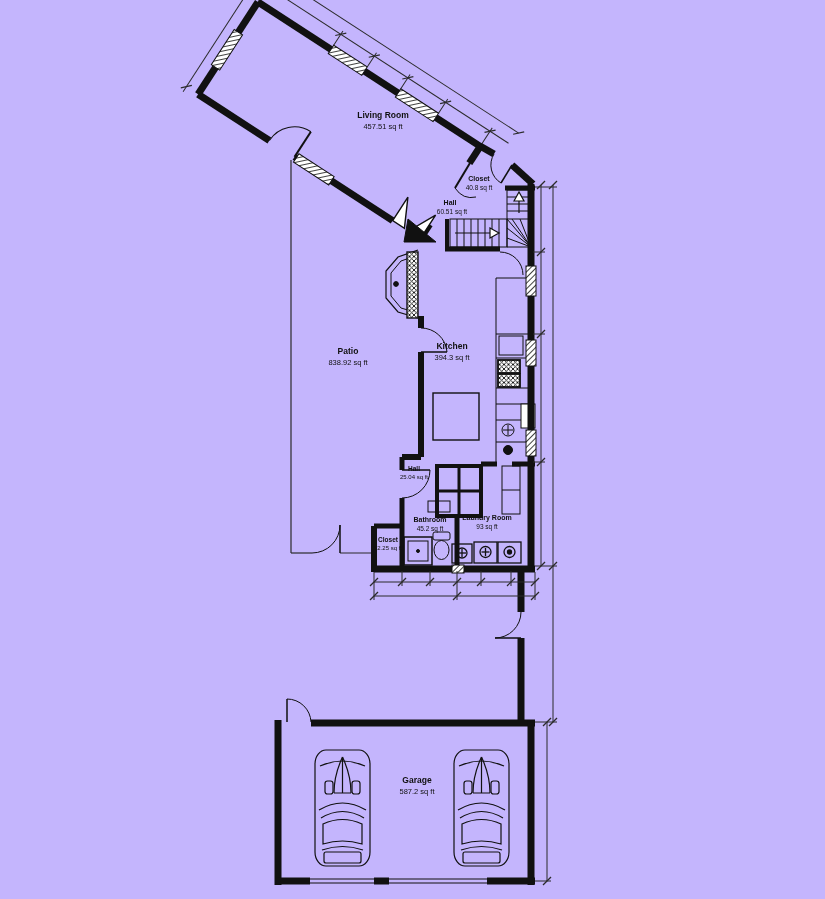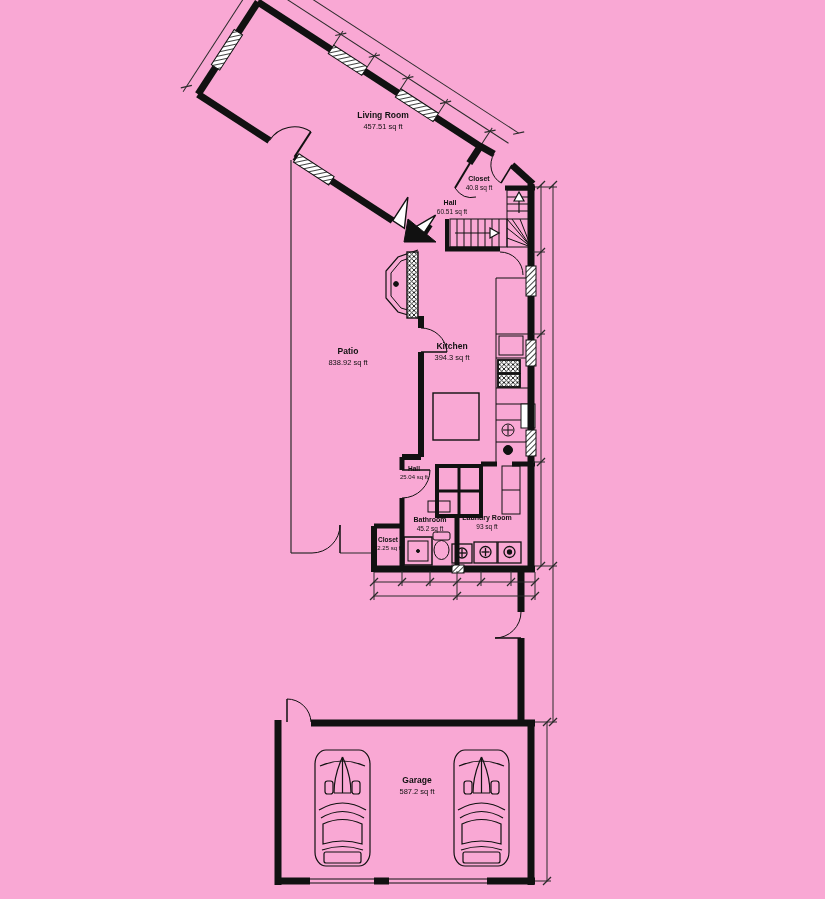--- a/index.html
+++ b/index.html
@@ -1,16 +1,16 @@
 <!DOCTYPE html>
 <html><head>
 <meta charset="utf-8">
 <style>
   html,body{margin:0;padding:0;background:#ffffff;}
-  .page{position:relative;width:825px;height:899px;background:#f9a8d4;overflow:hidden;
+  .page{position:relative;width:825px;height:899px;background:#c4b5fd;overflow:hidden;
         font-family:"Liberation Sans", sans-serif;}
   svg{display:block}
   text{fill:#111;font-family:"Liberation Sans", sans-serif;}
   .rname{font-weight:bold;}
 </style>
 </head>
 <body>
 
 <div class="page">
 <svg width="825" height="899" viewBox="0 0 825 899" fill="none" stroke-linecap="butt">

